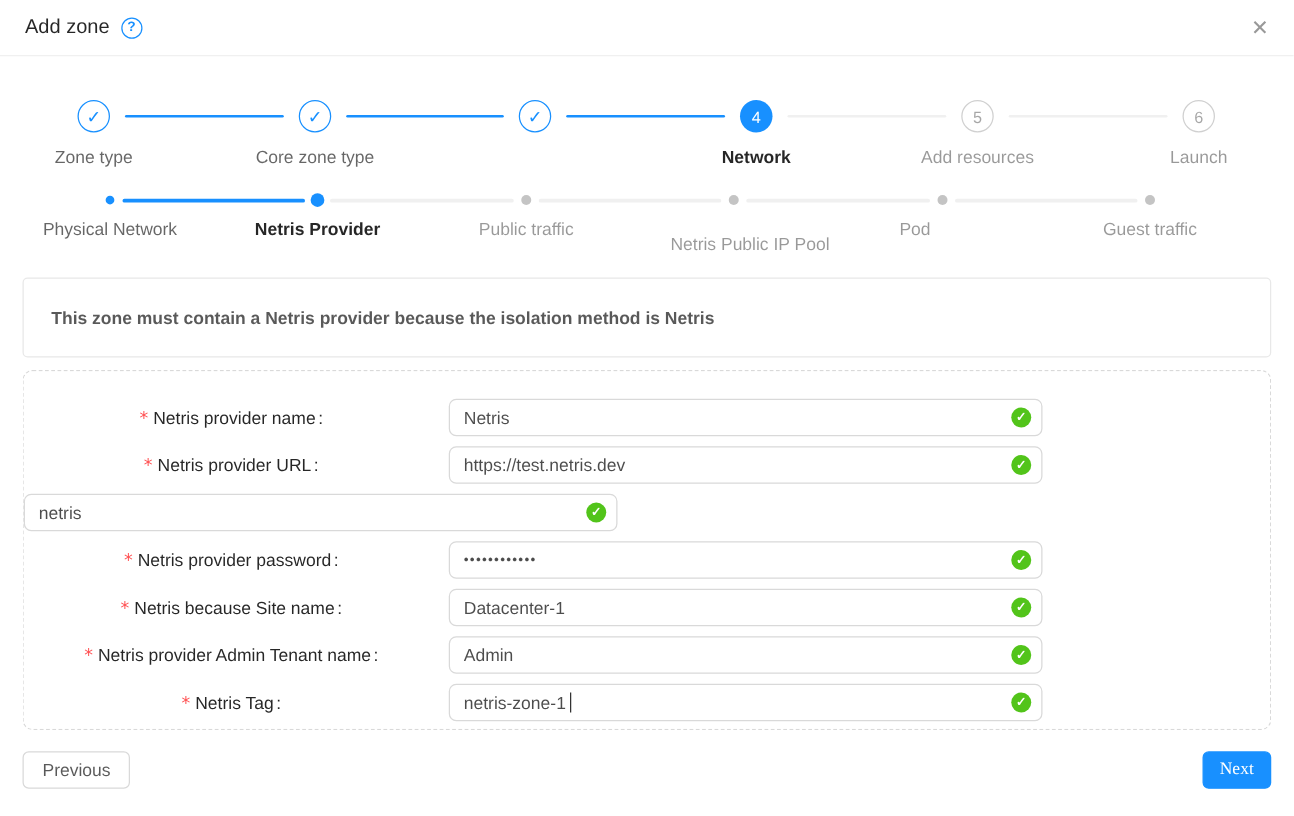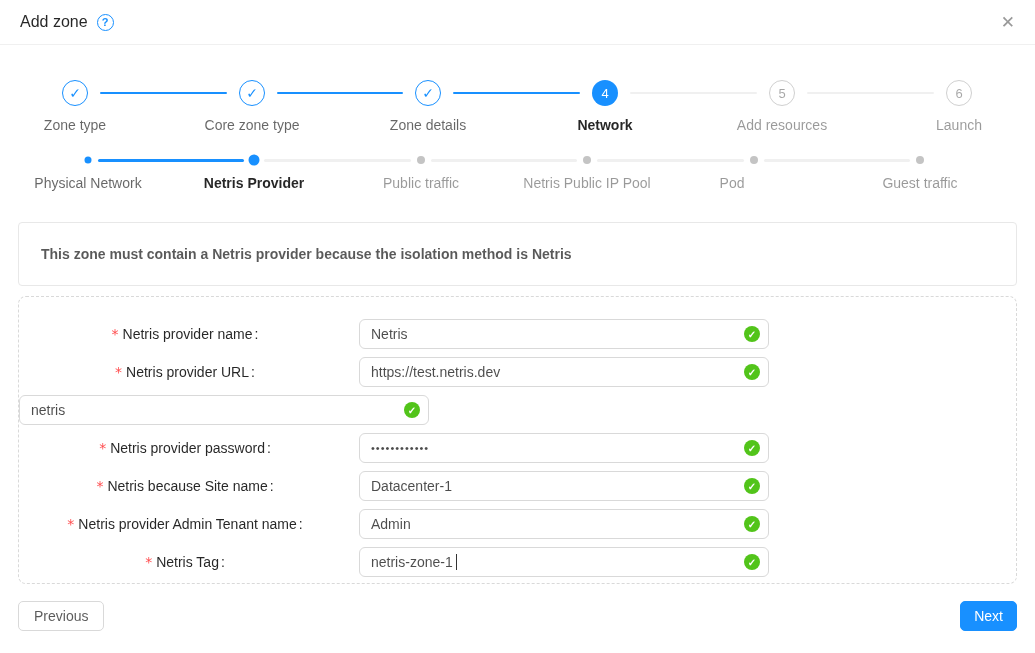--- a/index.html
+++ b/index.html
@@ -51,36 +51,36 @@
     border:1px solid #e8e8e8; border-radius:4px; display:flex; align-items:center;
     padding:0 22px; color:rgba(0,0,0,0.65); background:#fff;font-weight:bold; }
 
   
   .card { position:absolute; left:18px; top:296px; width:999px; height:288px;
     border:1px dashed #d9d9d9; border-radius:8px; padding-top:22px; background:#fff; }
   .frow { display:flex; align-items:center; height:30px; margin-bottom:8px; }
   .flabel { flex:0 0 340px; text-align:center; color:rgba(0,0,0,0.85); white-space:nowrap; }
   .req { color:#ff4d4f; margin-right:4px; font-family:"DejaVu Sans", sans-serif; }
   .colon { margin:0 8px 0 2px; }
-  .iwrap { position:relative; width:410px; }
+  .iwrap { position:relative; width:475px; }
   .iwrap input { width:100%; height:30px; border:1px solid #d9d9d9; border-radius:6px;
     padding:0 32px 0 11px; font-size:14px; color:rgba(0,0,0,0.7);
     font-family:"Liberation Sans", sans-serif; outline:none; background:#fff; }
   .badge { position:absolute; right:9px; top:50%; transform:translateY(-50%);
     width:16px; height:16px; border-radius:50%; background:#52c41a; color:#fff;
     font-size:10px; font-weight:bold; display:flex; align-items:center; justify-content:center; }
   .caret { position:absolute; left:97px; top:7px; width:1px; height:16px; background:#333; }
 
   
   .btn-prev { position:absolute; left:18px; top:601px; height:30px; padding:0 15px;
     background:#fff; border:1px solid #d9d9d9; border-radius:5px;
     color:rgba(0,0,0,0.65); font-size:14px; font-family:"Liberation Sans", sans-serif; cursor:pointer; }
   .btn-next { position:absolute; right:18px; top:601px; height:30px; padding:0 13px;
     background:#1890ff; border:1px solid #1890ff; border-radius:5px;
-    color:#fff; font-size:14px; font-family:Liberation Sans, sans-serif; cursor:pointer;text-align:center; }
+    color:#fff; font-size:14px; font-family:Liberation Serif, serif; cursor:pointer;text-align:center; }
 </style>
 </head>
 <body>
 
 <div class="hdr">
   <span class="hdr-title">Add zone</span>
   <span class="help-ic">?</span>
   <span class="close-ic">✕</span>
 </div>
 
@@ -94,21 +94,20 @@
   <div class="step finish" style="left:57px;">
     <div class="step-circle">✓</div>
     <div class="step-label">Zone type</div>
   </div>
   <div class="step finish" style="left:234px;">
     <div class="step-circle">✓</div>
     <div class="step-label">Core zone type</div>
   </div>
   <div class="step finish" style="left:410px;">
     <div class="step-circle">✓</div>
-    <div class="step-label">Zone details</div>
   </div>
   <div class="step active" style="left:587px;">
     <div class="step-circle">4</div>
     <div class="step-label">Network</div>
   </div>
   <div class="step wait" style="left:764px;">
     <div class="step-circle">5</div>
     <div class="step-label">Add resources</div>
   </div>
   <div class="step wait" style="left:941px;">
@@ -127,21 +126,21 @@
   <span class="sdot finish" style="left:70px;"></span>
   <span class="sdot active" style="left:236px;"></span>
   <span class="sdot wait" style="left:403px;"></span>
   <span class="sdot wait" style="left:569px;"></span>
   <span class="sdot wait" style="left:736px;"></span>
   <span class="sdot wait" style="left:902px;"></span>
 
   <span class="slabel finish" style="left:70px;">Physical Network</span>
   <span class="slabel active" style="left:236px;">Netris Provider</span>
   <span class="slabel wait" style="left:403px;">Public traffic</span>
-  <span class="slabel wait" style="left:569px;">Netris Public IP Pool</span>
+  <span class="slabel wait" style="left:582px;margin-top:12px;">Netris Public IP Pool</span>
   <span class="slabel wait" style="left:714px;">Pod</span>
   <span class="slabel wait" style="left:902px;">Guest traffic</span>
 </div>
 
 <div class="notice">
   <span>This zone must contain a Netris provider because the isolation method is Netris</span>
 </div>
 
 <div class="card">
 

